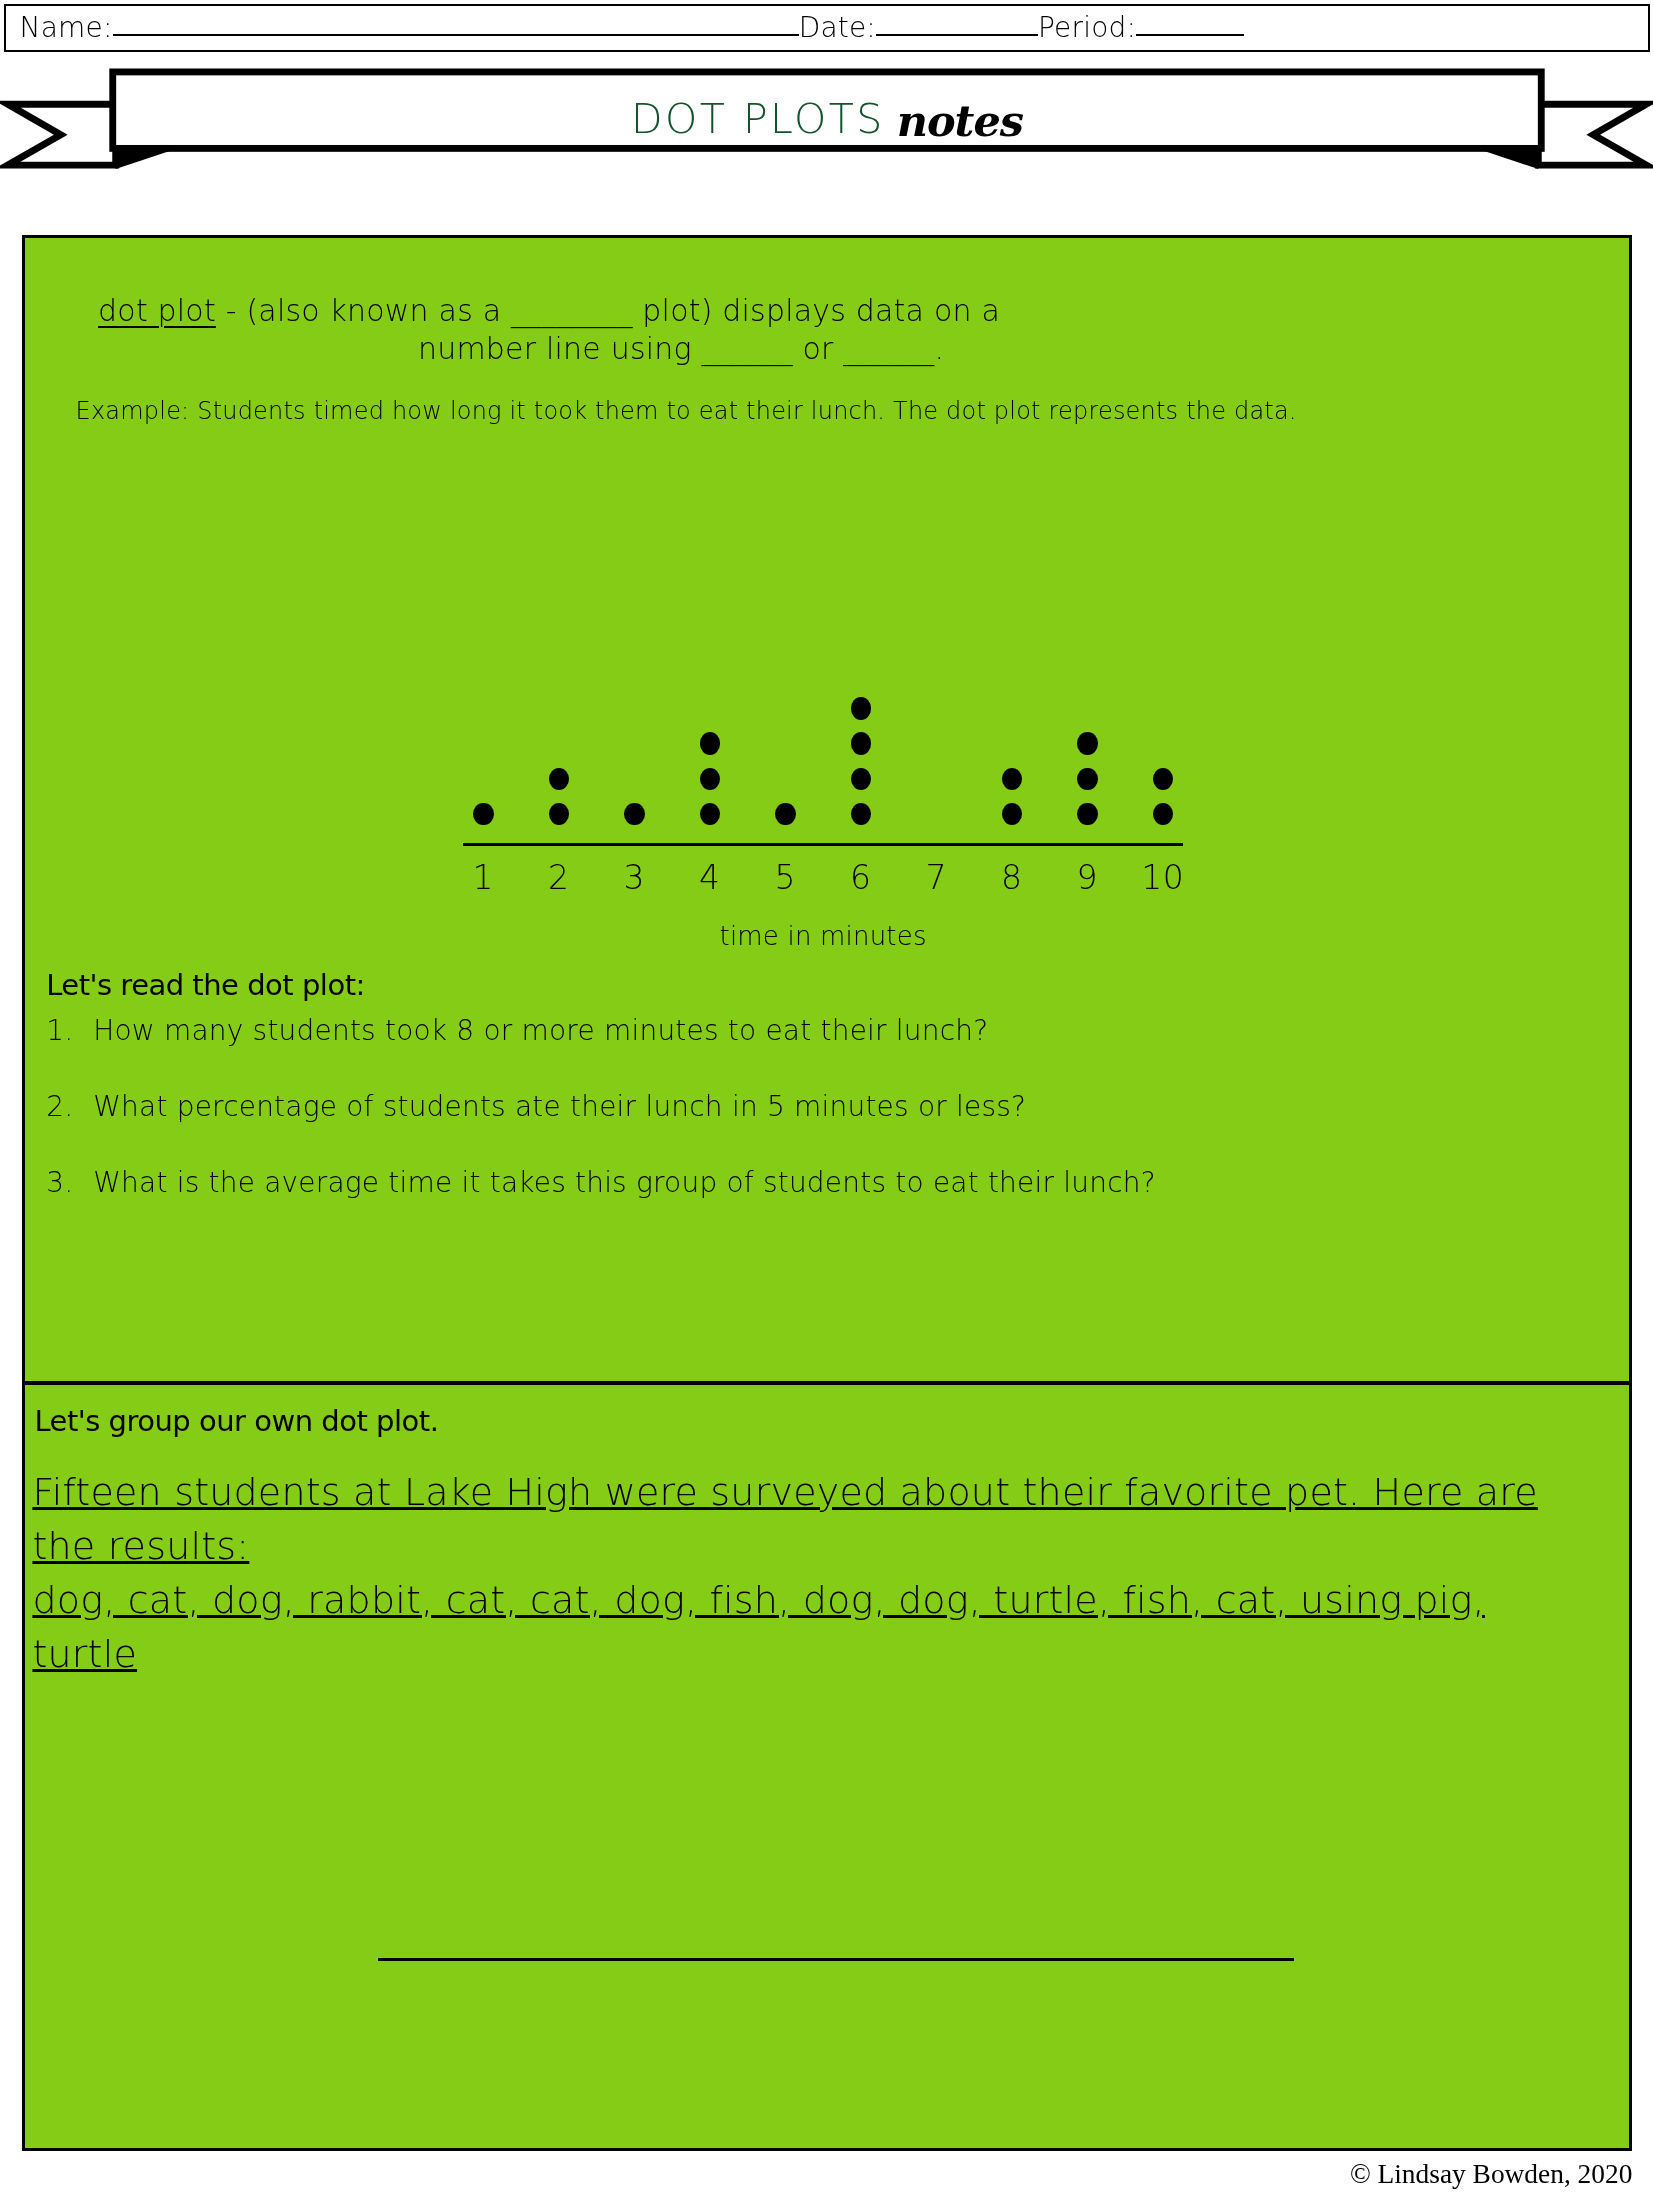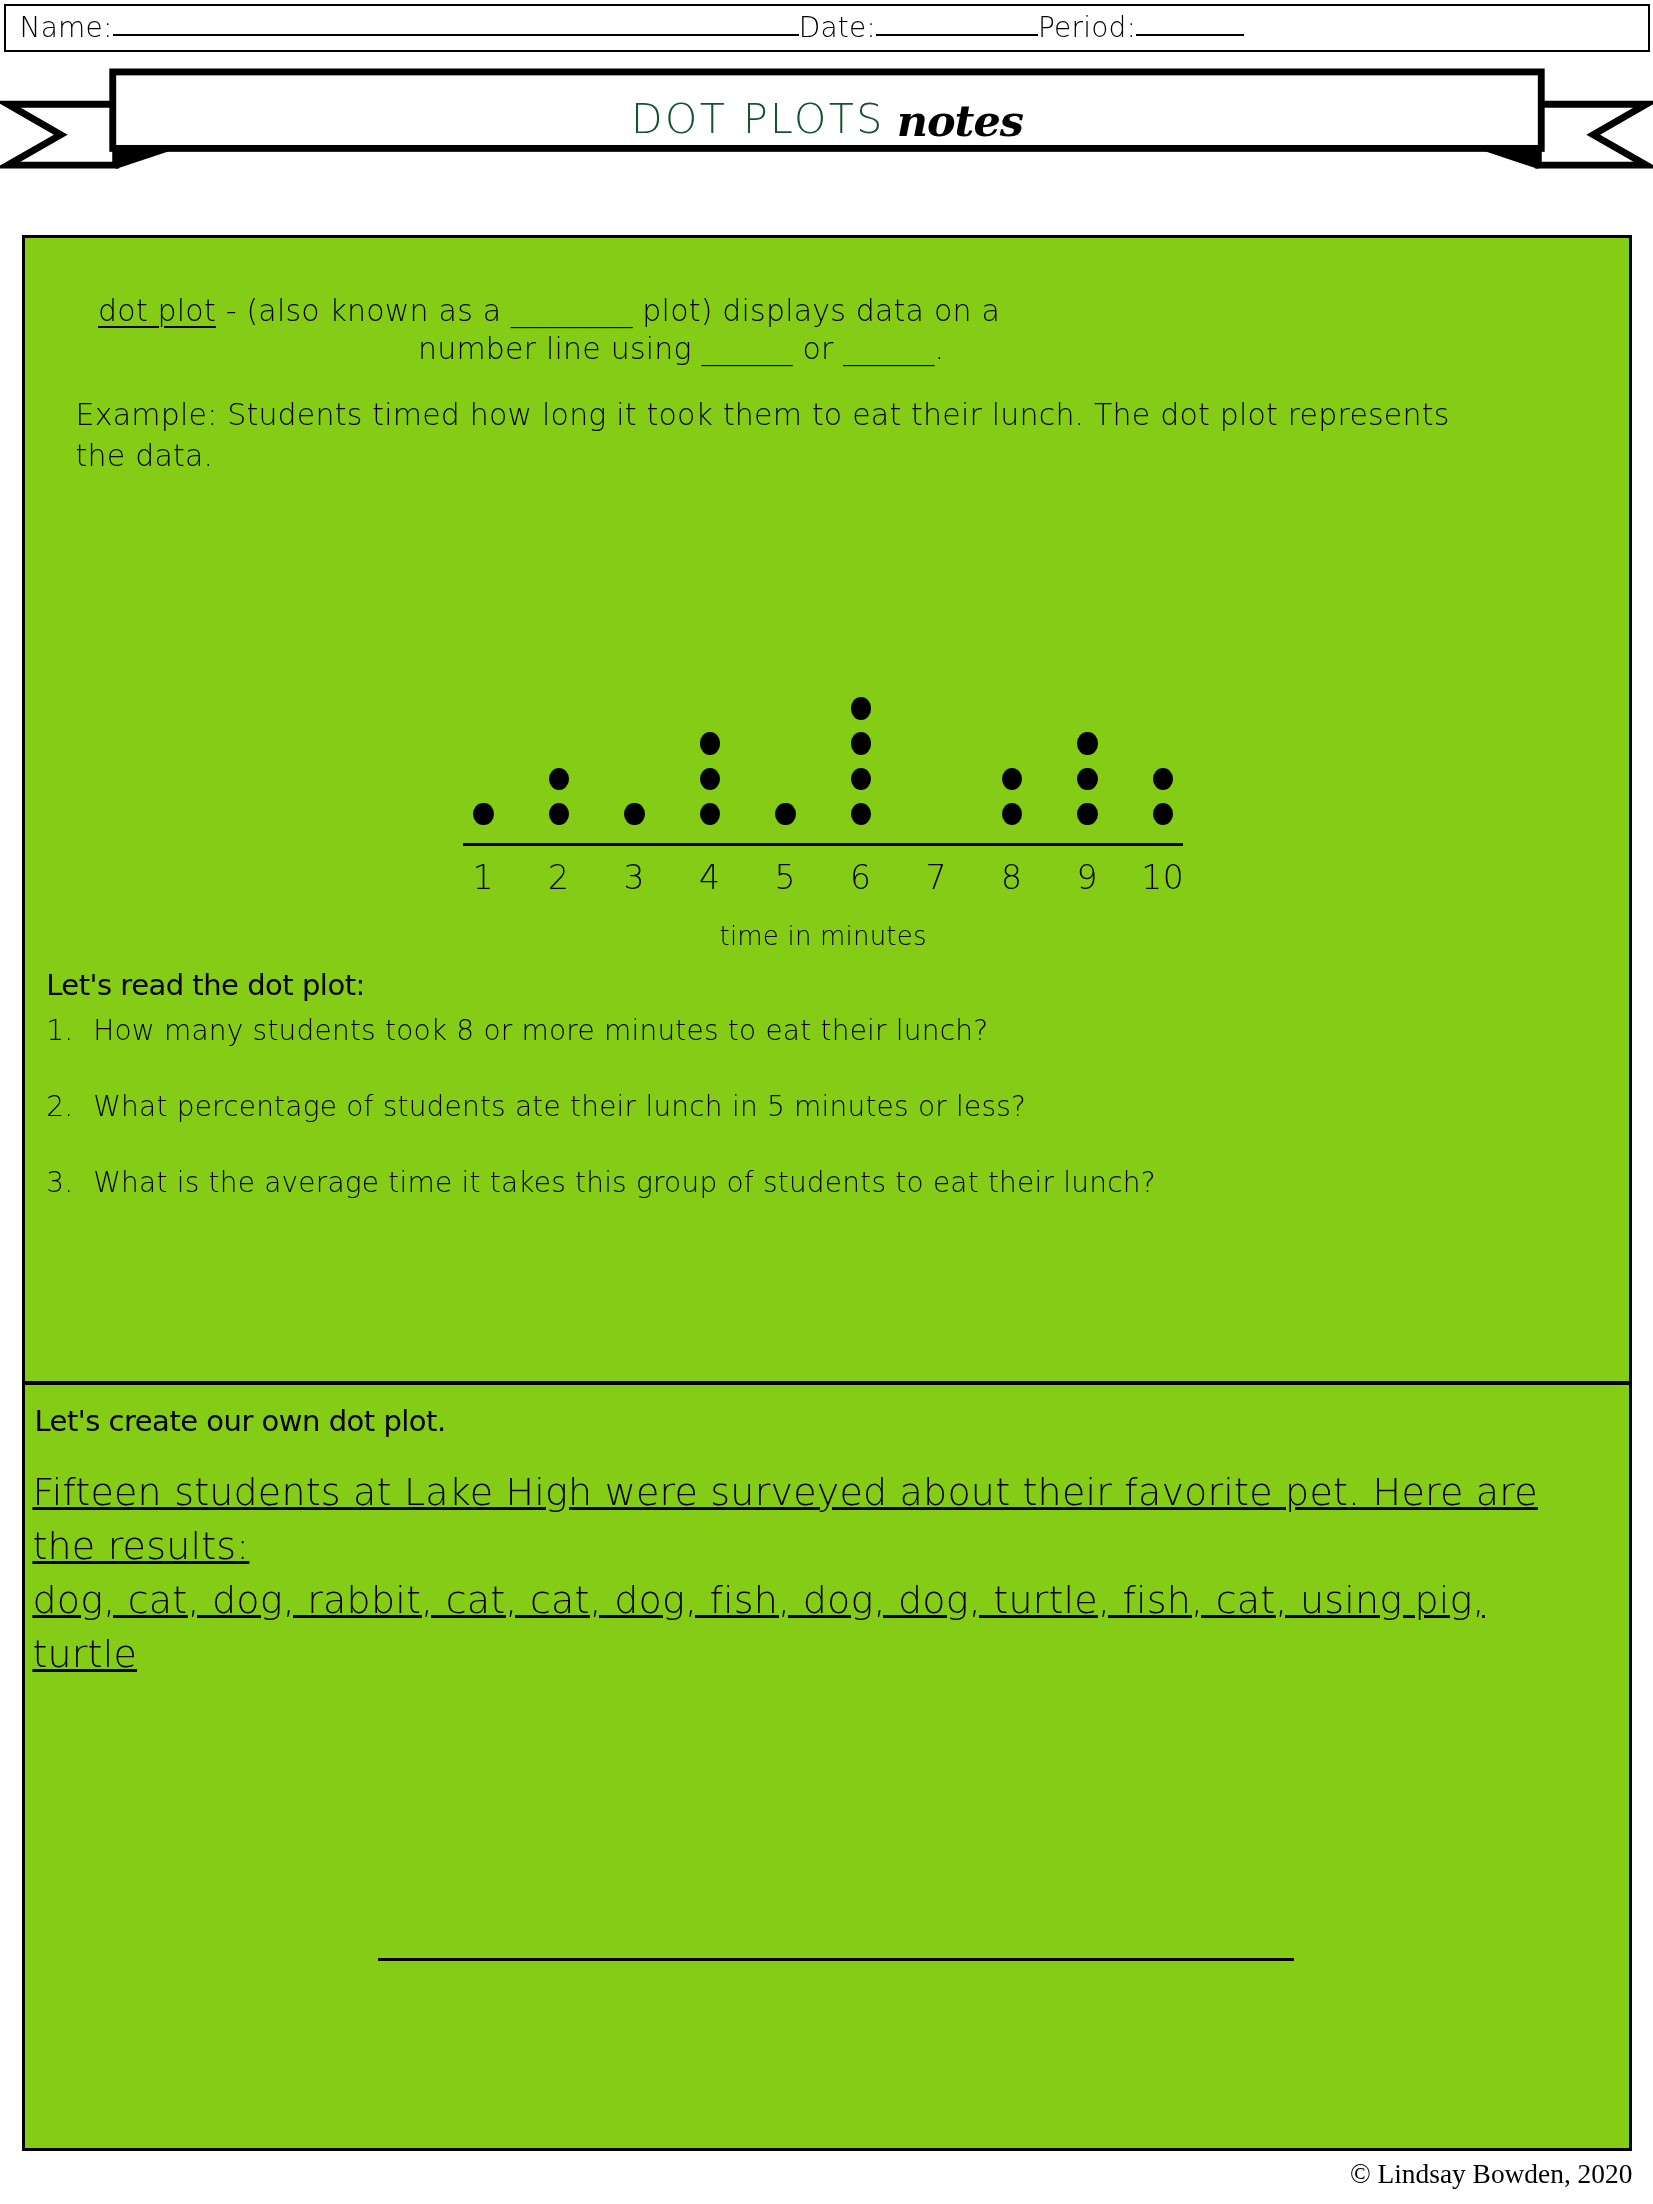--- a/index.html
+++ b/index.html
@@ -138,21 +138,21 @@
     text-decoration-thickness: 2px;
     text-underline-offset: 4.9px;
   }
 
   
   #example {
     position: absolute;
     left: 51px;
     top: 157px;
     width: 1392px;
-    font-size: 30px;
+    font-size: 24px;
     line-height: 1.35;
   }
 
   
   #dotplot {
     position: absolute;
     left: 421px;
     top: 412px;
     width: 755px;
     height: 225px;
@@ -394,21 +394,21 @@
           </li>
           <li class="q-item hand">
             <span class="q-num">3.</span>
             <span class="q-text">What is the average time it takes this group of students to eat their lunch?</span>
           </li>
         </ul>
     </div>
   </div>
 
   <div id="create-panel">
-    <div id="create-heading" class="hand-bold">Let's create our own dot plot.</div>
+    <div id="create-heading" class="hand-bold">Let's group our own dot plot.</div>
     <div id="create-body" class="hand">
       <div>Fifteen students at Lake High were surveyed about their favorite pet. Here are the results:</div>
       <div>dog, cat, dog, rabbit, cat, cat, dog, fish, dog, dog, turtle, fish, cat, using pig, turtle</div>
     </div>
     <div id="answer-line"></div>
   </div>
 
 </div>
 
 <div id="copyright">© Lindsay Bowden, 2020</div>

